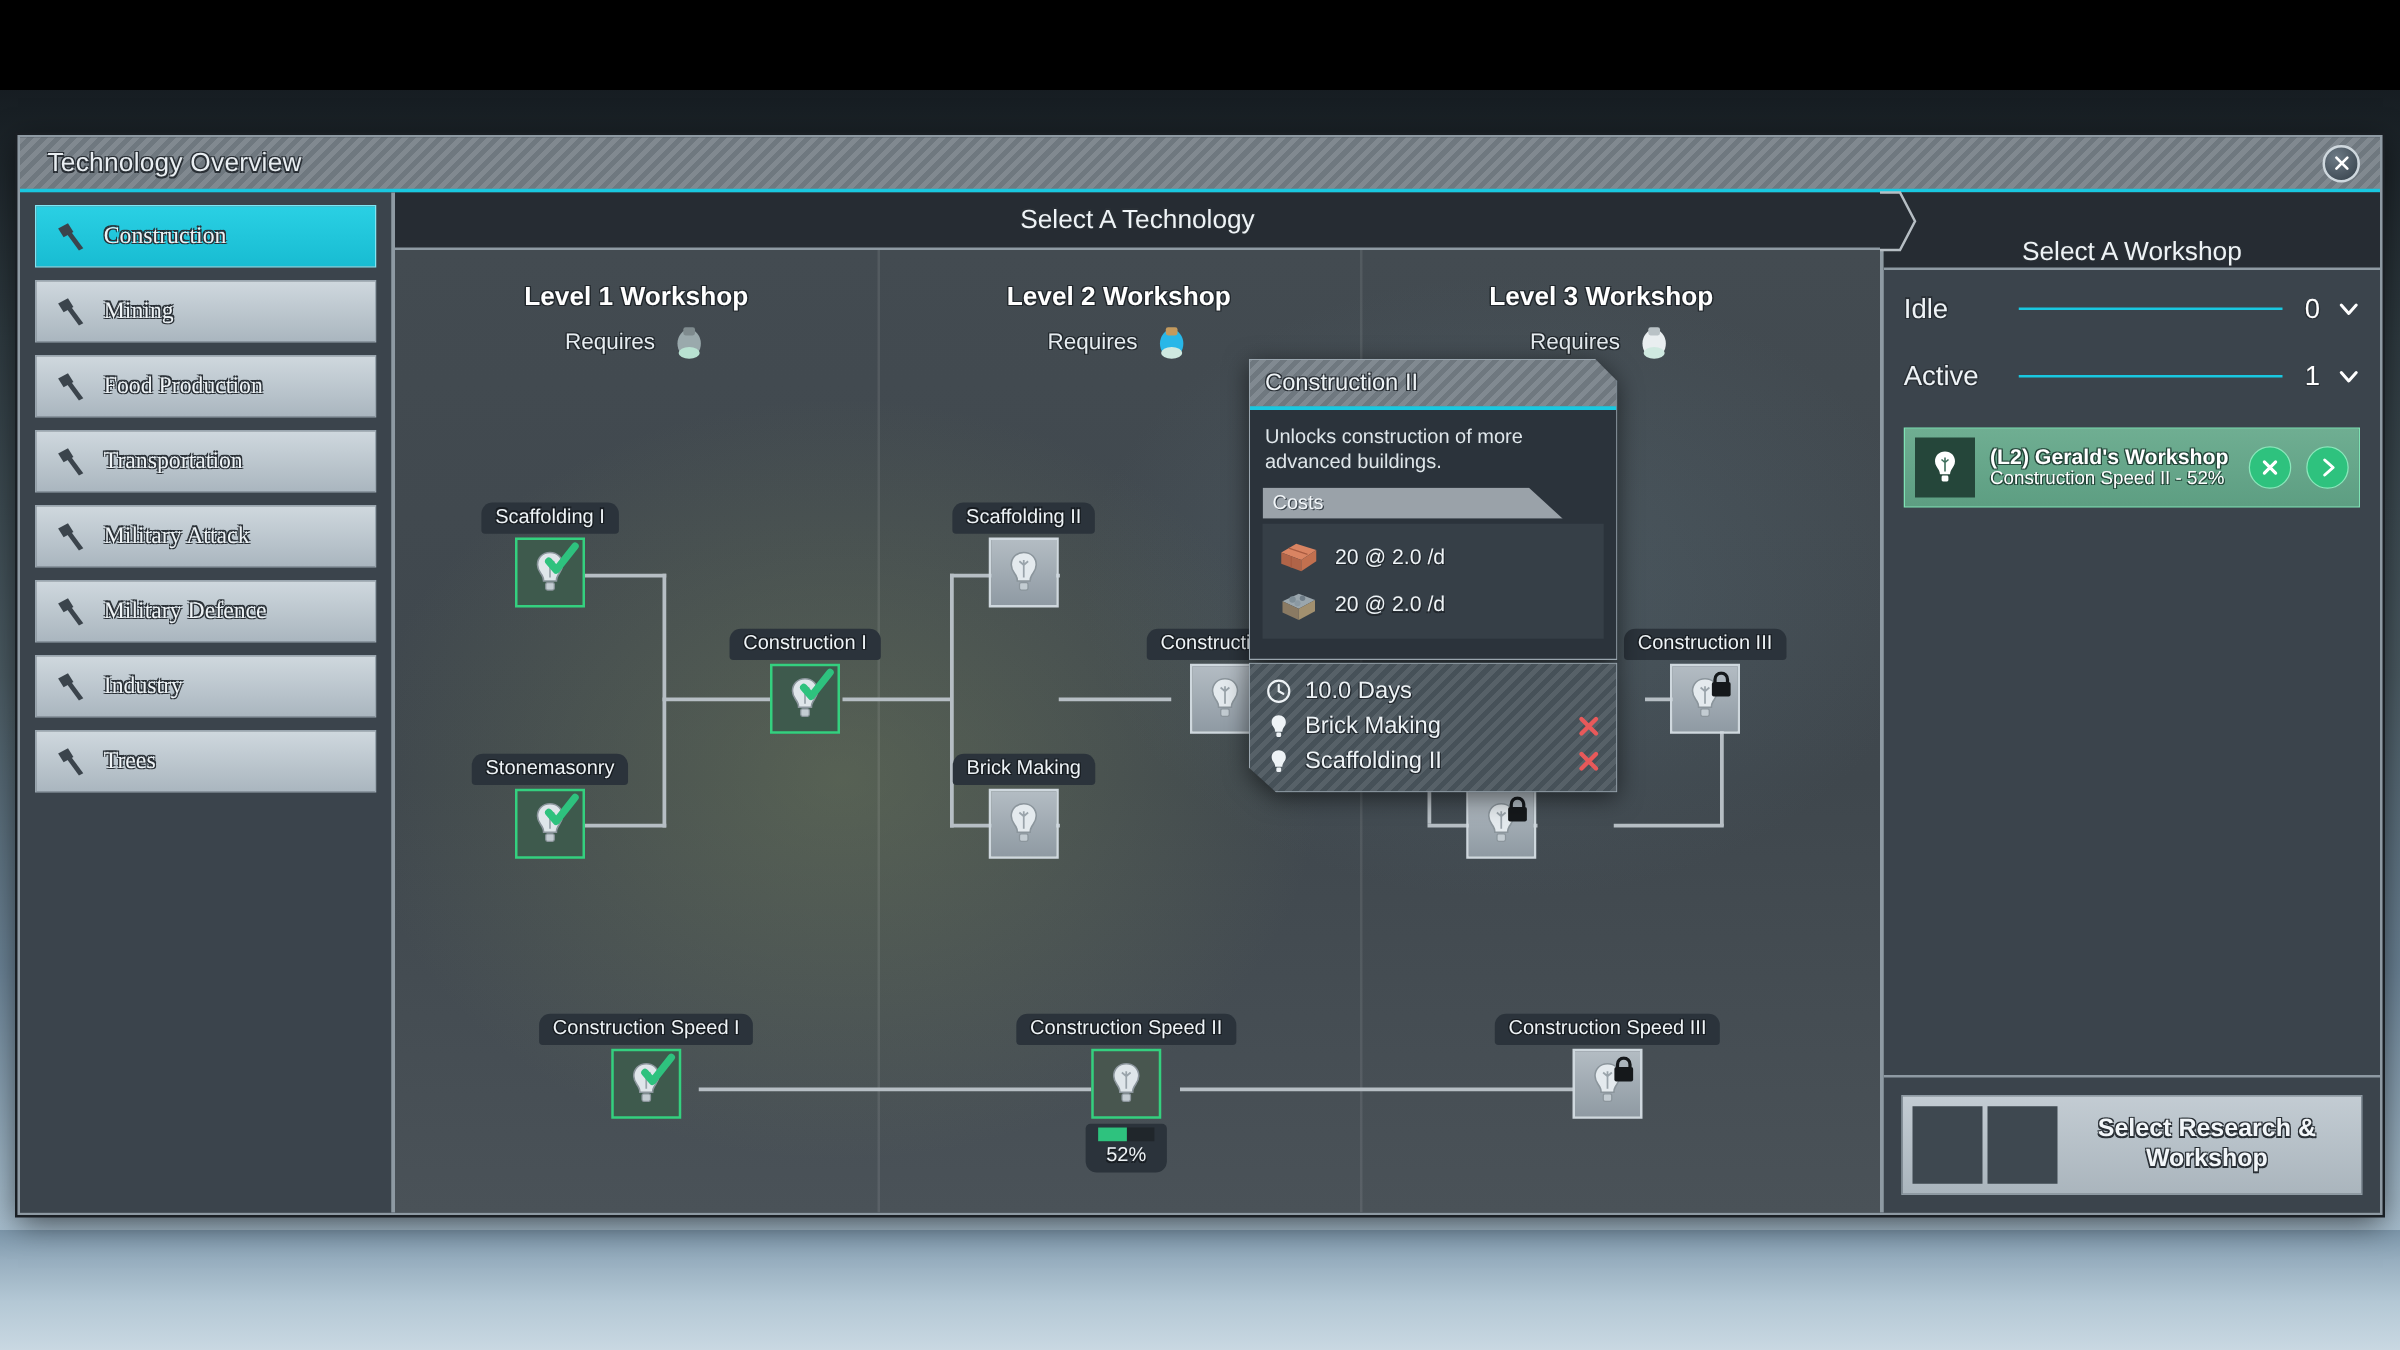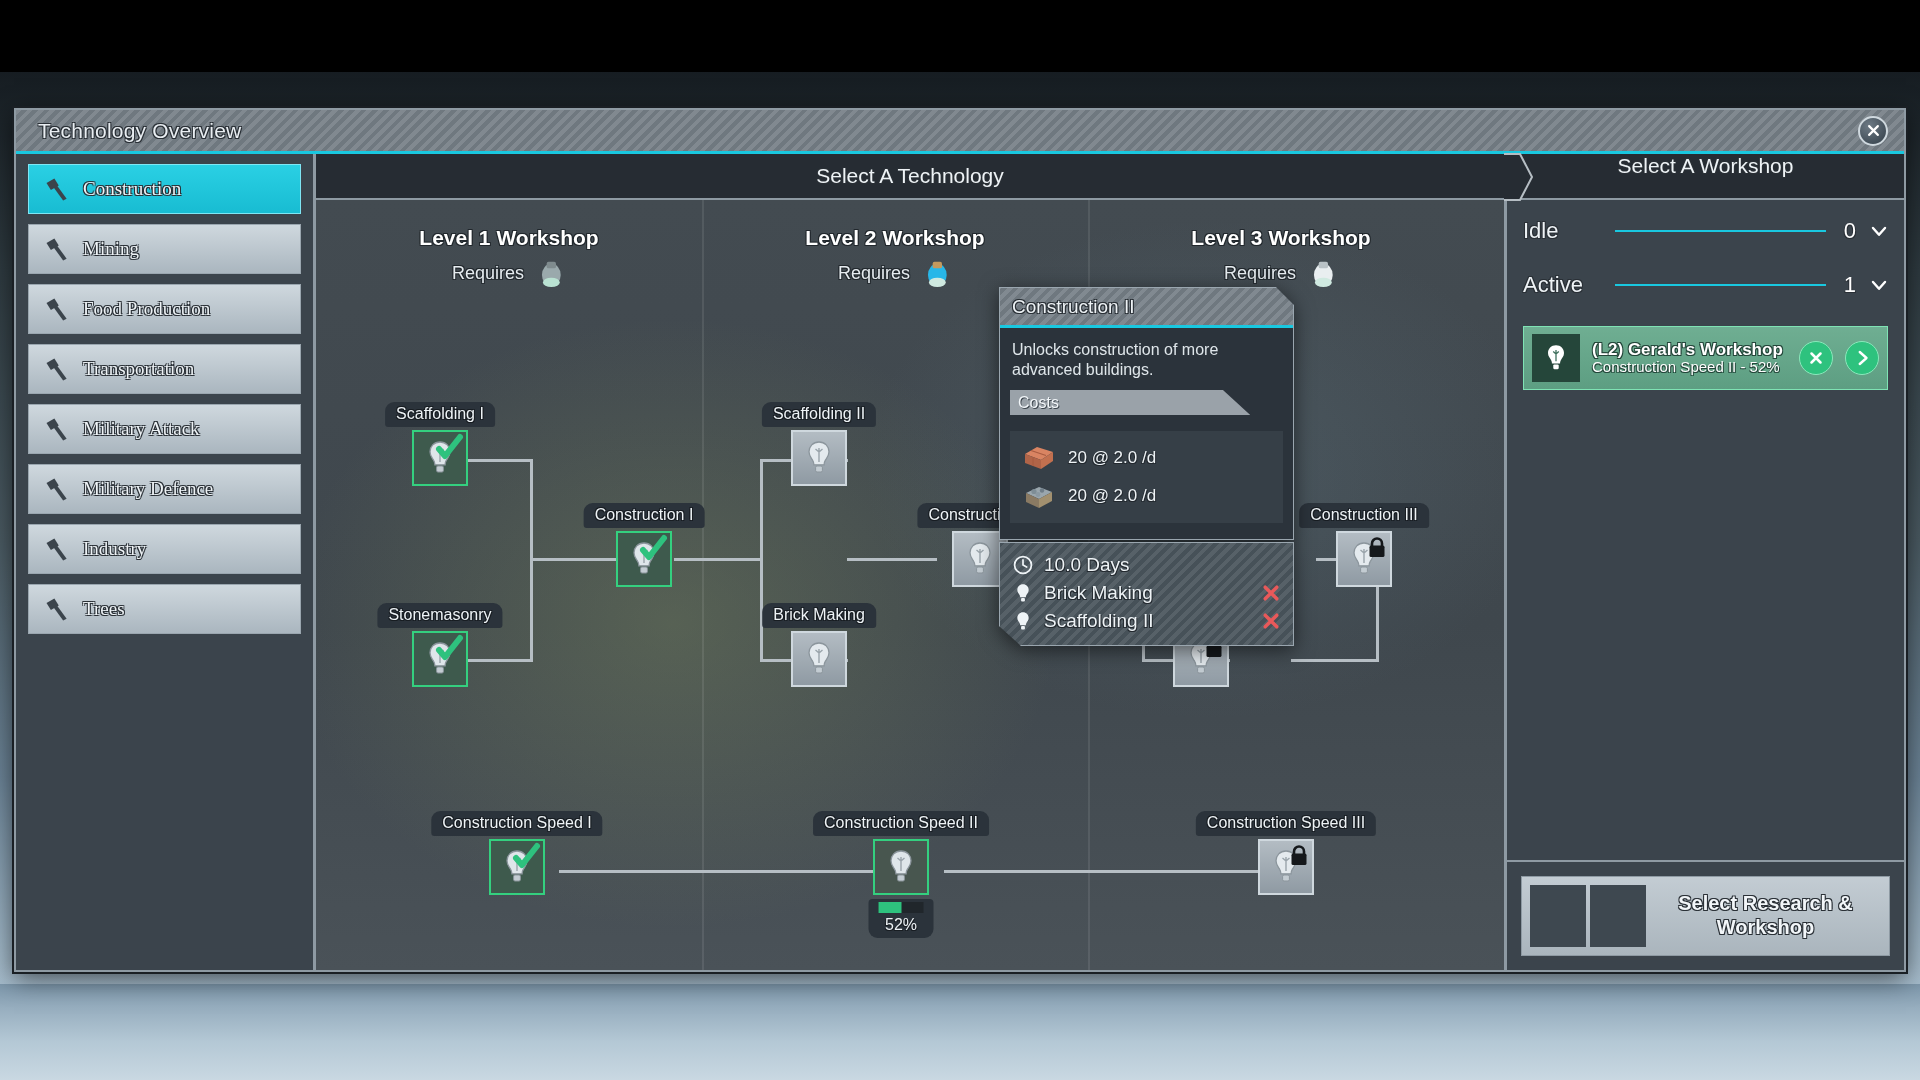--- a/index.html
+++ b/index.html
@@ -173,23 +173,23 @@
 
   
   #right {
     width: 400px; flex: none;
     background:#3b444c;
     border-left: 3px solid #8e9aa3;
     display:flex;flex-direction:column;
     position: relative;
   }
   #right-header{
-    height: 46px; flex:none; background:#262c33;
+    height: 62px; flex:none; background:#262c33;
     border-bottom:2px solid #8e9aa3;
-    display:flex;align-items:flex-start;justify-content:center;
+    display:flex;align-items:flex-end;justify-content:center;
   }
   #right-header .hdr-txt{
     font-size: 21px; color:#eef3f6;
     text-shadow: 1px 1px 0 #2a3036, -1px 1px 0 #2a3036, 1px -1px 0 #2a3036, -1px -1px 0 #2a3036;
   }
   .chev-tab{
     position:absolute; left:-3px; top:0; width:28px; height:46px;
     overflow:visible; z-index: 3;
   }
   #right-content{ flex:1; padding: 18px 16px 0; min-height:0; }
@@ -253,21 +253,21 @@
     text-shadow: 1px 1px 0 #2a3036, -1px 1px 0 #2a3036, 1px -1px 0 #2a3036, -1px -1px 0 #2a3036;
   }
   #tt-desc{ padding:12px 12px 10px; font-size:16px; line-height:1.25; color:#dfe6ea; }
   #tt-costs-hdr{
     margin:0 10px; height:25px; background:#9aa2a9;
     display:flex;align-items:center;padding-left:8px;
     font-size:16px;color:#f2f6f9;
     clip-path: polygon(0 0, 78% 0, 88% 100%, 100% 100%, 100% 100%, 0 100%);
     text-shadow: 1px 1px 0 #3b444c;
   }
-  #tt-costs{ margin:16px 10px 16px; background:#363f47; padding:8px 6px; }
+  #tt-costs{ margin:4px 10px 16px; background:#363f47; padding:8px 6px; }
   .costrow{ display:flex;align-items:center;gap:12px;padding:4px 6px; }
   .costicon{ width:34px;height:30px;flex:none; }
   .costtxt{ font-size:17px;color:#eef3f6;
     text-shadow: 1px 1px 0 #23292f, -1px 1px 0 #23292f; }
   #tt-reqs{
     margin-top:2px;
     background-color:#4a555d;
     background-image: repeating-linear-gradient(-45deg, rgba(255,255,255,.07) 0 4px, rgba(0,0,0,.05) 4px 8px);
     border:1px solid #9aa6af;
     padding:8px 12px 10px;

